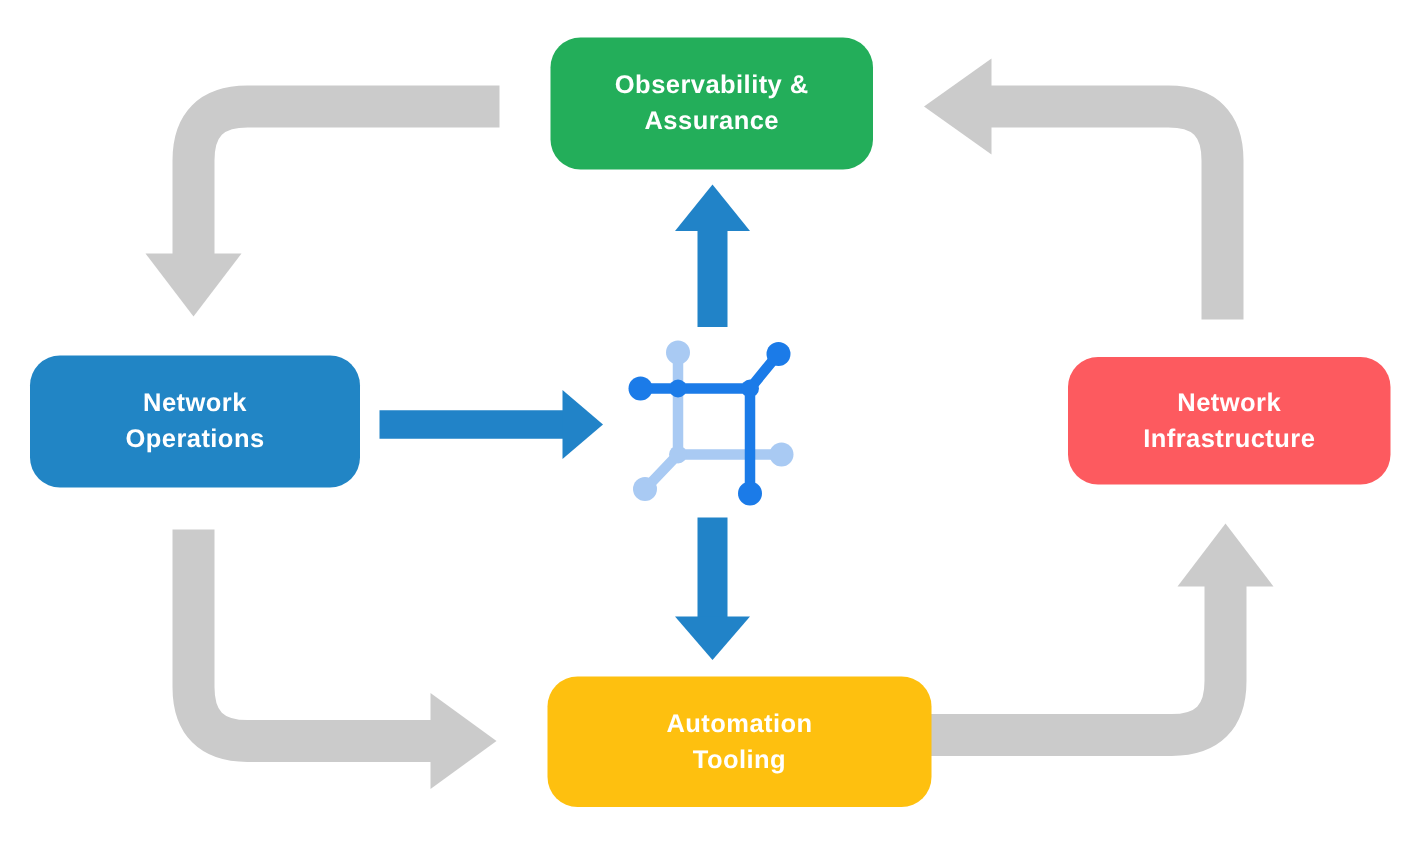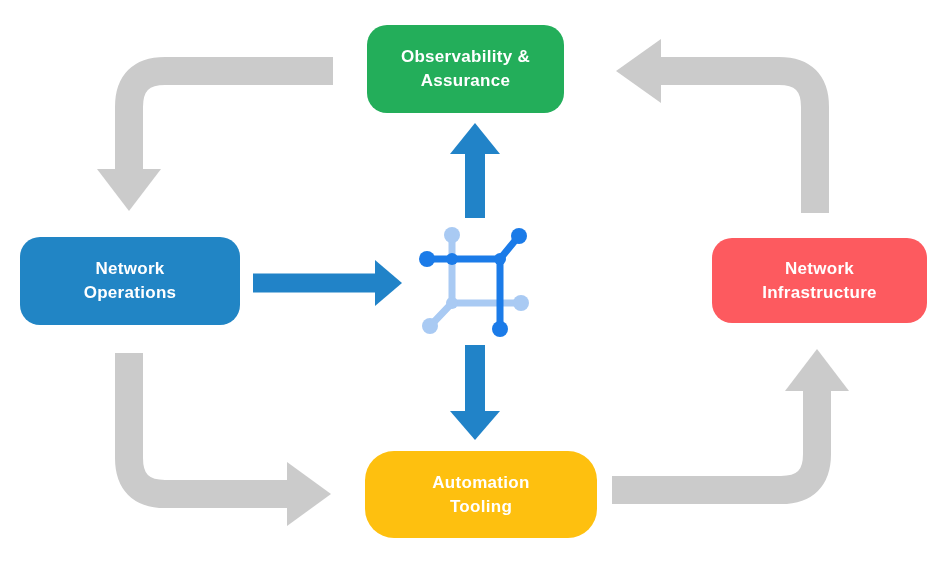--- a/index.html
+++ b/index.html
@@ -29,24 +29,24 @@
     align-items: center;
     justify-content: center;
     text-align: center;
     color: var(--node-text, #ffffff);
     font-size: 17px;
     font-weight: 600;
     letter-spacing: 0.3px;
     line-height: 1.4;
   }
   .node span { white-space: pre-line; }
-  .node-observability { left: 367px; top: 25px;  width: 197px; height: 88px; }
+  .node-observability { left: 367px; top: 25px;  width: 215px; height: 88px; }
   .node-operations    { left: 20px;  top: 237px; width: 220px; height: 88px; }
   .node-infrastructure{ left: 712px; top: 238px; width: 215px; height: 85px; }
-  .node-tooling       { left: 365px; top: 451px; width: 232px; height: 87px; border-radius: 29px; }
+  .node-tooling       { left: 365px; top: 451px; width: 256px; height: 87px; }
 
   .cycle-shaft { fill: none; stroke: var(--cycle-arrow, #cbcbcb); stroke-width: 28; }
   .cycle-head  { fill: var(--cycle-arrow, #cbcbcb); stroke: none; }
 
   .hub-shaft   { fill: none; stroke: var(--hub-arrow, #2183c8); }
   .hub-shaft-h { stroke-width: 19; }
   .hub-shaft-v { stroke-width: 20; }
   .hub-head    { fill: var(--hub-arrow, #2183c8); stroke: none; }
 
   .ic-light-line { fill: none; stroke: var(--icon-light-blue, #a9caf3); stroke-width: 7; stroke-linecap: round; }

